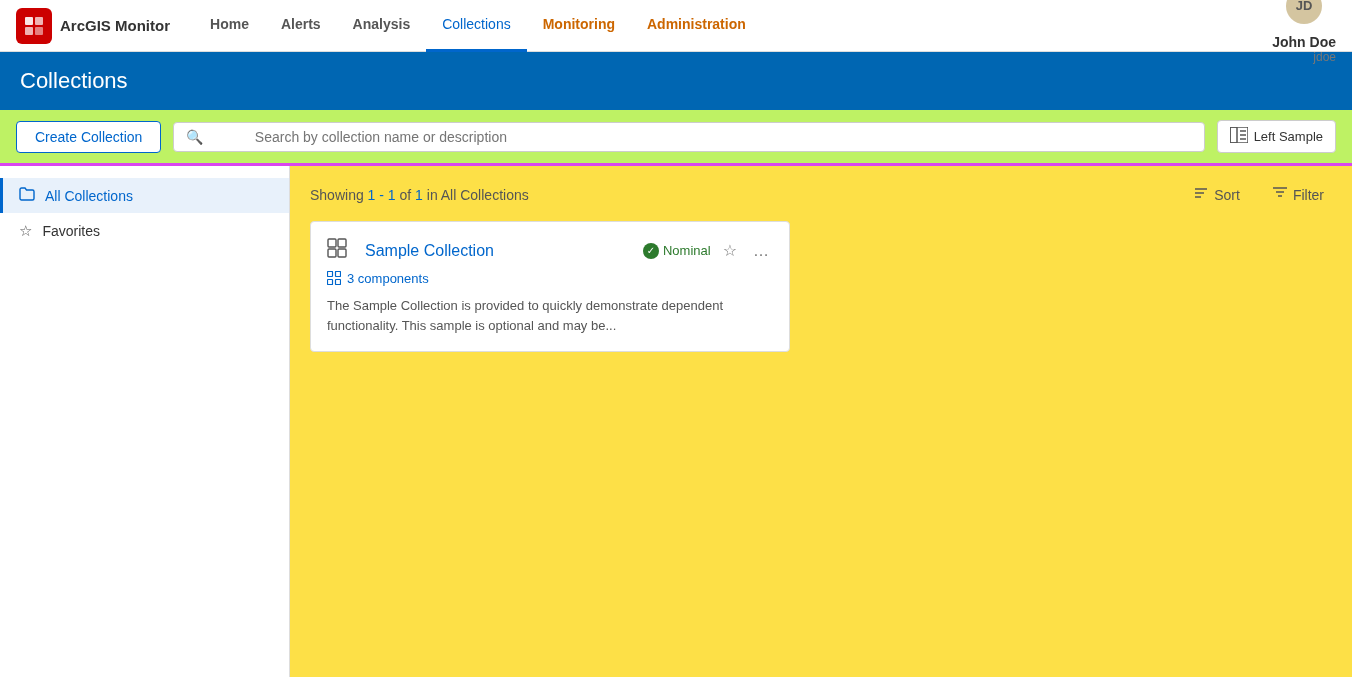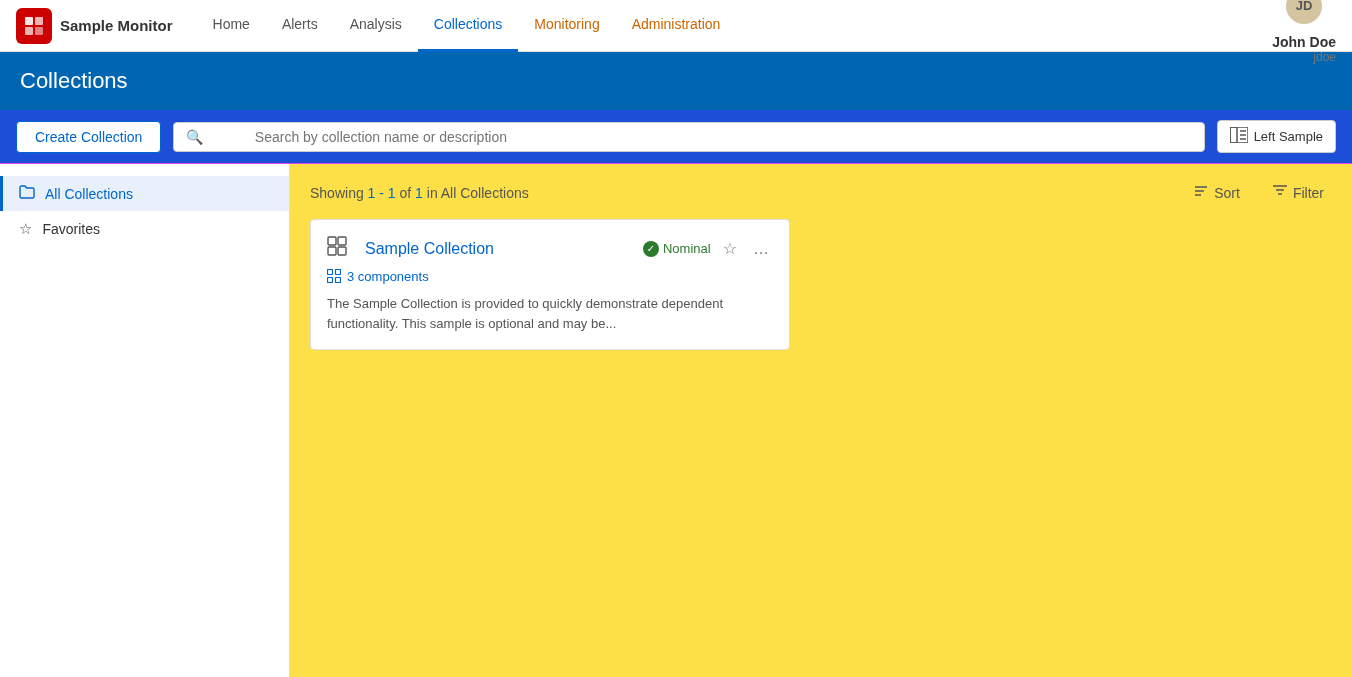--- a/index.html
+++ b/index.html
@@ -47,20 +47,21 @@
     .nav-link {
       padding: 0 16px;
       height: 52px;
       display: flex;
       align-items: center;
       cursor: pointer;
       font-size: 14px;
       color: #555;
       border-bottom: 3px solid transparent;
       text-decoration: none;
+      font-weight: bold;
     }
     .nav-link.active {
       color: #0066cc;
       border-bottom: 3px solid #0066cc;
       font-weight: 500;
     }
     .nav-link.highlighted { color: #cc6600; }
     .nav-user {
       display: flex;
       align-items: center;
@@ -91,25 +92,25 @@
       color: #fff;
     }
     .page-header-title {
       font-size: 22px;
       font-weight: 400;
       color: #fff;
     }
 
     
     .toolbar {
-      background: #1d4ed8;
+      background: #bef264;
       display: flex;
       align-items: center;
       padding: 10px 16px;
-      border-bottom: 1px solid #d946ef;
+      border-bottom: 3px solid #d946ef;
       gap: 12px;
     }
     .create-btn {
       border: 1.5px solid #0066cc;
       background: #fff;
       color: #0066cc;
       padding: 7px 18px;
       border-radius: 4px;
       cursor: pointer;
       font-size: 14px;
@@ -298,21 +299,21 @@
 <nav class="top-nav">
   <div class="nav-logo">
     <div class="logo-icon">
       <svg width="22" height="22" viewBox="0 0 22 22" fill="none">
         <rect x="2" y="2" width="8" height="8" rx="1" fill="white" opacity="0.9"></rect>
         <rect x="12" y="2" width="8" height="8" rx="1" fill="white" opacity="0.7"></rect>
         <rect x="2" y="12" width="8" height="8" rx="1" fill="white" opacity="0.7"></rect>
         <rect x="12" y="12" width="8" height="8" rx="1" fill="white" opacity="0.5"></rect>
       </svg>
     </div>
-    <span class="nav-app-name">Sample Monitor</span>
+    <span class="nav-app-name">ArcGIS Monitor</span>
   </div>
 
   <div class="nav-links">
     <a class="nav-link">Home</a>
     <a class="nav-link">Alerts</a>
     <a class="nav-link">Analysis</a>
     <a class="nav-link active">Collections</a>
     <a class="nav-link highlighted">Monitoring</a>
     <a class="nav-link highlighted">Administration</a>
   </div>

